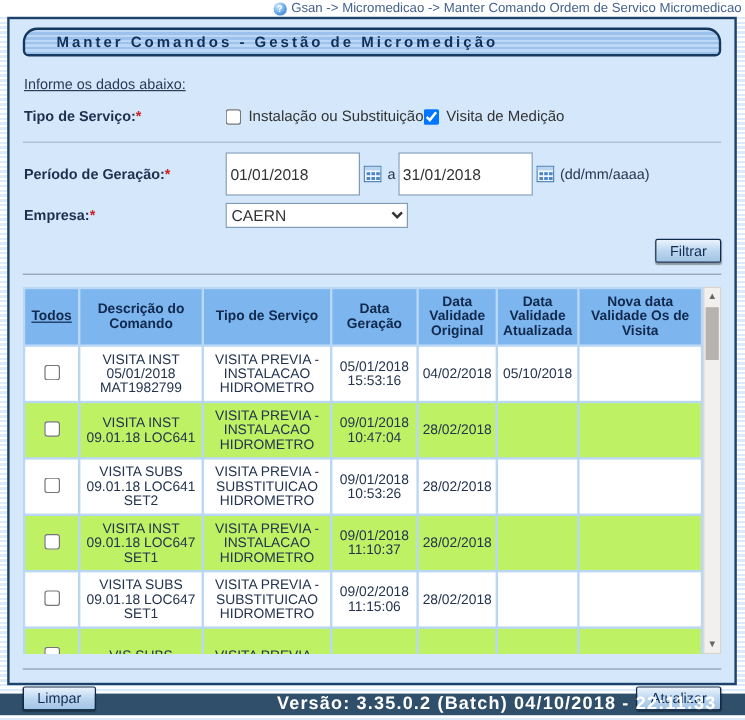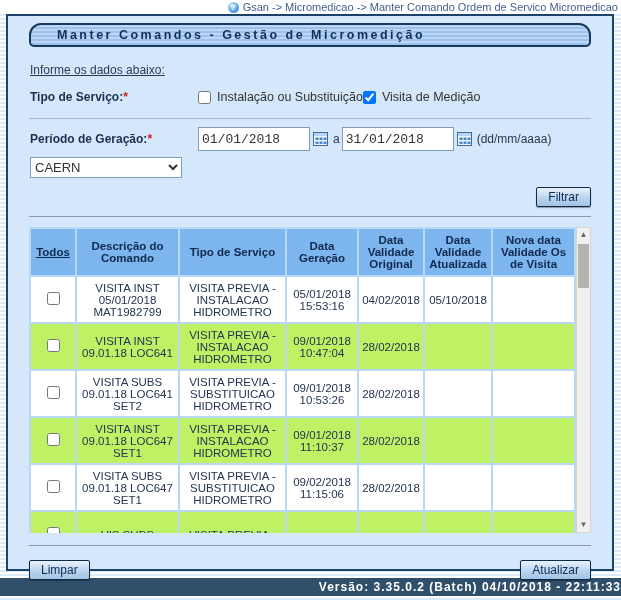--- a/index.html
+++ b/index.html
@@ -17,42 +17,42 @@
     width: 11px; height: 11px; border-radius: 50%;
     background: radial-gradient(circle at 35% 30%, #cfeaff, #5aa0e8 60%, #2b6bbf);
     color: #fff; font-size: 8px; font-weight: bold; line-height: 11px;
     text-align: center; cursor: pointer; flex: 0 0 auto;
   }
   .breadcrumb-text { font-size: 11px; color: #44618f; white-space: nowrap; }
 
   .panel {
     margin: 0 7px 0 6px; height: 557px;
     border: 2px solid #1d4269; background: #d5e8fb;
-    padding: 5px 20px;
+    padding: 5px 10px;
   }
   .title-tab {
     height: 24px; margin: 2px 1px 0 1px;
     border: 2px solid #16375e; border-radius: 12px 12px 5px 5px;
     background: repeating-linear-gradient(180deg, #bcd8f6 0 2px, #9cc2ec 2px 4px);
     display: flex; align-items: center; padding-left: 26px;
     color: #112f58; font-weight: bold; font-size: 12.5px; letter-spacing: 2.5px;
   }
   .intro { margin: 16px 2px 8px 2px; font-size: 12px; color: #2a3b55; text-decoration: underline; }
   .form-row { display: flex; align-items: center; margin: 4px 2px; min-height: 24px; }
   .form-label { width: 168px; font-size: 12px; font-weight: bold; color: #1c2f4e; flex: 0 0 auto; }
   .req { color: #cc2222; font-weight: bold; }
   .chk-group { display: flex; align-items: center; gap: 6px; }
   .chk-group.first { width: 180px; }
   .chk-label { font-size: 12.5px; color: #333; }
   input[type="checkbox"] { width: 13px; height: 13px; }
   .divider { border: none; border-top: 1px solid #a6b8cc; margin: 9px 1px 8px 1px; }
   .divider.dark { border-top: 1px solid #8a9bb0; }
   .txt-input {
-    width: 112px; height: 24px; border: 1px solid #7f9db9; background: #fff;
-    font-family: Liberation Mono, monospace; font-size: 13px; color: #333; padding: 1px 3px;
+    width: 112px; height: 36px; border: 1px solid #7f9db9; background: #fff;
+    font-family: Liberation Sans, sans-serif; font-size: 13px; color: #333; padding: 1px 3px;
   }
   .cal-btn { margin: 0 3px; cursor: pointer; display: inline-flex; }
   .between, .hint { font-size: 12px; color: #26374f; margin: 0 2px; }
   select.empresa {
     width: 152px; height: 21px; border: 1px solid #7f9db9; background: #fff;
     font-family: "Liberation Sans", sans-serif; font-size: 13px; color: #333;
   }
   .filtrar-row { display: flex; justify-content: flex-end; margin: 8px 1px 0 1px; }
   .btn {
     border: 1px solid #10294a; border-radius: 2px;
@@ -79,22 +79,22 @@
   }
   .sb-arrow { position: absolute; left: 0; width: 13px; height: 14px; text-align: center;
     font-size: 8px; color: #666; line-height: 14px; cursor: pointer; }
   .sb-up { top: 0; } .sb-down { bottom: 0; }
   .sb-thumb { position: absolute; left: 1px; top: 16px; width: 11px; height: 44px; background: #b5b2b0; cursor: grab; }
   .bottom-divider { border: none; border-top: 1px solid #8a9bb0; margin: 12px 1px 6px 1px; }
   .actions-row { display: flex; justify-content: space-between; margin: 14px 1px; }
   .footer-gap { height: 7px; }
   .footer-bar {
     height: 18px; background: #304f6a; color: #ffffff;
-    font-size: 12px; font-weight: bold; letter-spacing: 1px;
-    text-align: right; line-height: 18px; padding-right: 0;
+    font-size: 15px; font-weight: bold; letter-spacing: 1px;
+    text-align: right; line-height: 18px; padding-right: 24px;
   }
 </style>
 </head>
 <body>
 
 <div class="breadcrumb-bar">
   <span class="help-icon">?</span>
   <span class="breadcrumb-text">Gsan -&gt; Micromedicao -&gt; Manter Comando Ordem de Servico Micromedicao</span>
 </div>
 
@@ -145,20 +145,21 @@
           <rect x="10.5" y="5.5" width="3" height="2.5" fill="#4d86c8"></rect>
           <rect x="2.5" y="9.5" width="3" height="2.5" fill="#4d86c8"></rect>
           <rect x="6.5" y="9.5" width="3" height="2.5" fill="#4d86c8"></rect>
           <rect x="10.5" y="9.5" width="3" height="2.5" fill="#4d86c8"></rect>
         </svg>
     </span>
     <span class="hint">(dd/mm/aaaa)</span>
   </div>
 
   <div class="form-row">
+    <span class="form-label"><span>Empresa:</span><span class="req">*</span></span>
     <select class="empresa">
       <option>CAERN</option>
     </select>
   </div>
 
   <div class="filtrar-row">
     <button class="btn">Filtrar</button>
   </div>
 
   <hr class="divider dark">

